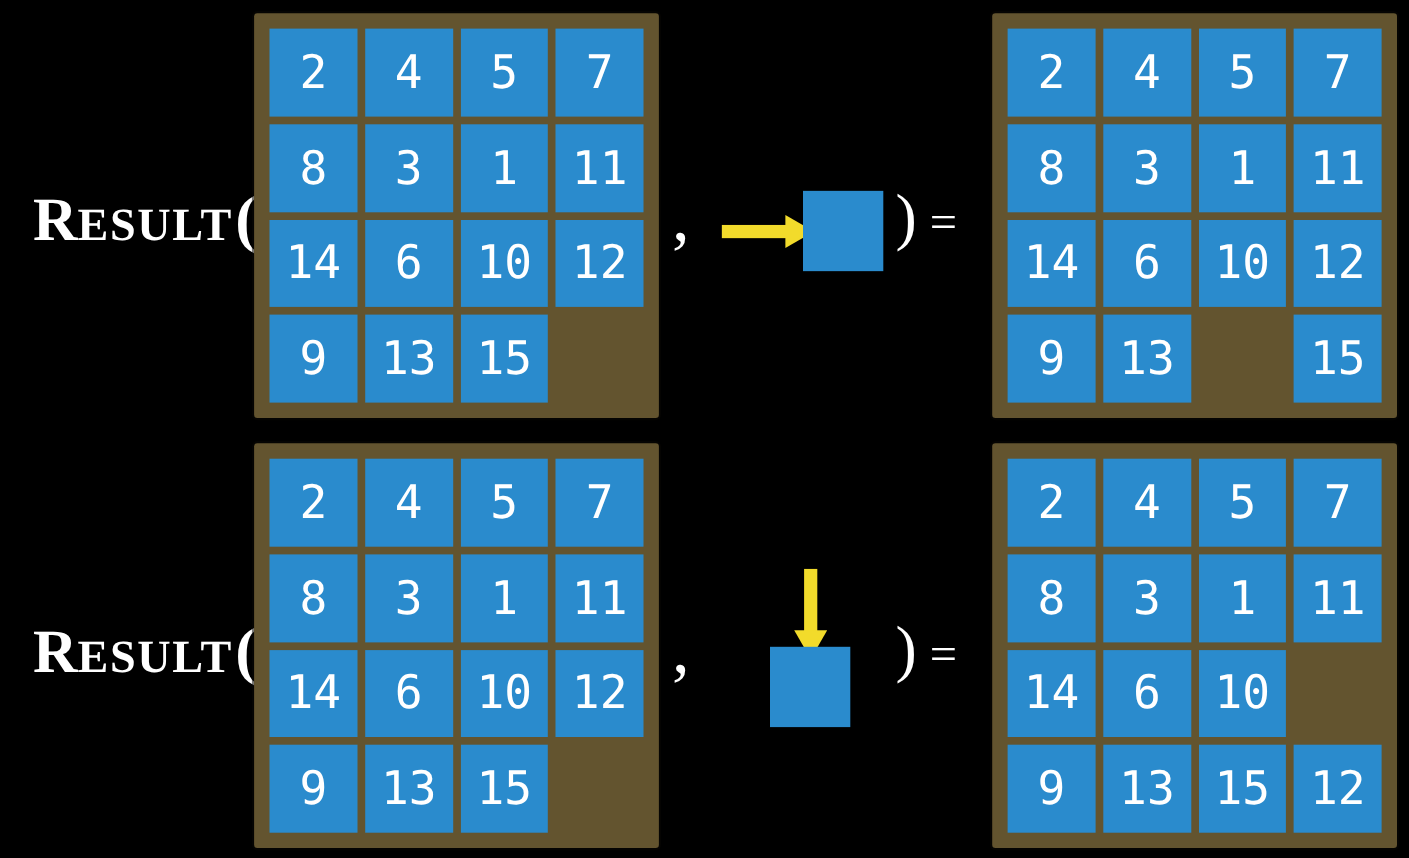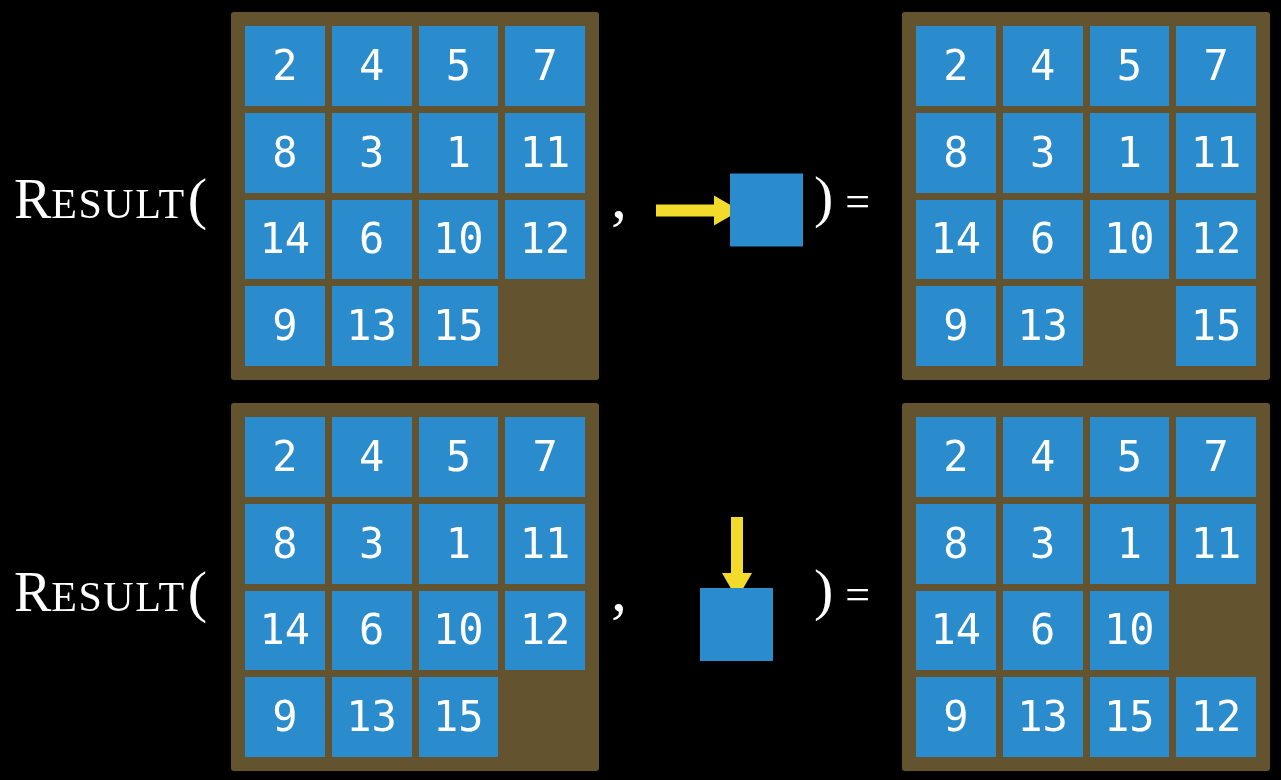--- a/index.html
+++ b/index.html
@@ -42,25 +42,26 @@
     display:flex;align-items:center;justify-content:center;
     color:var(--fg);
     font-family:"DejaVu Sans Mono", monospace;
     font-size:42px;
     line-height:1;
   }
   .cell.empty{background:transparent;}
 
   
   .fn-label{
-    position:absolute;left:14px;
+    position:absolute;left:30px;
     transform:translateY(-50%);
     color:var(--fg);
     white-space:nowrap;
     line-height:1;
+    font-weight:bold;
   }
   .fn-label .init{font-size:56px;}
   .fn-label .rest{font-size:42px;letter-spacing:1.5px;}
   .fn-label .open{font-size:58px;margin-left:2px;}
   .l1{top:199px;}
   .l2{top:592px;}
 
   .comma{
     position:absolute;left:611px;
     transform:translateY(-50%);

